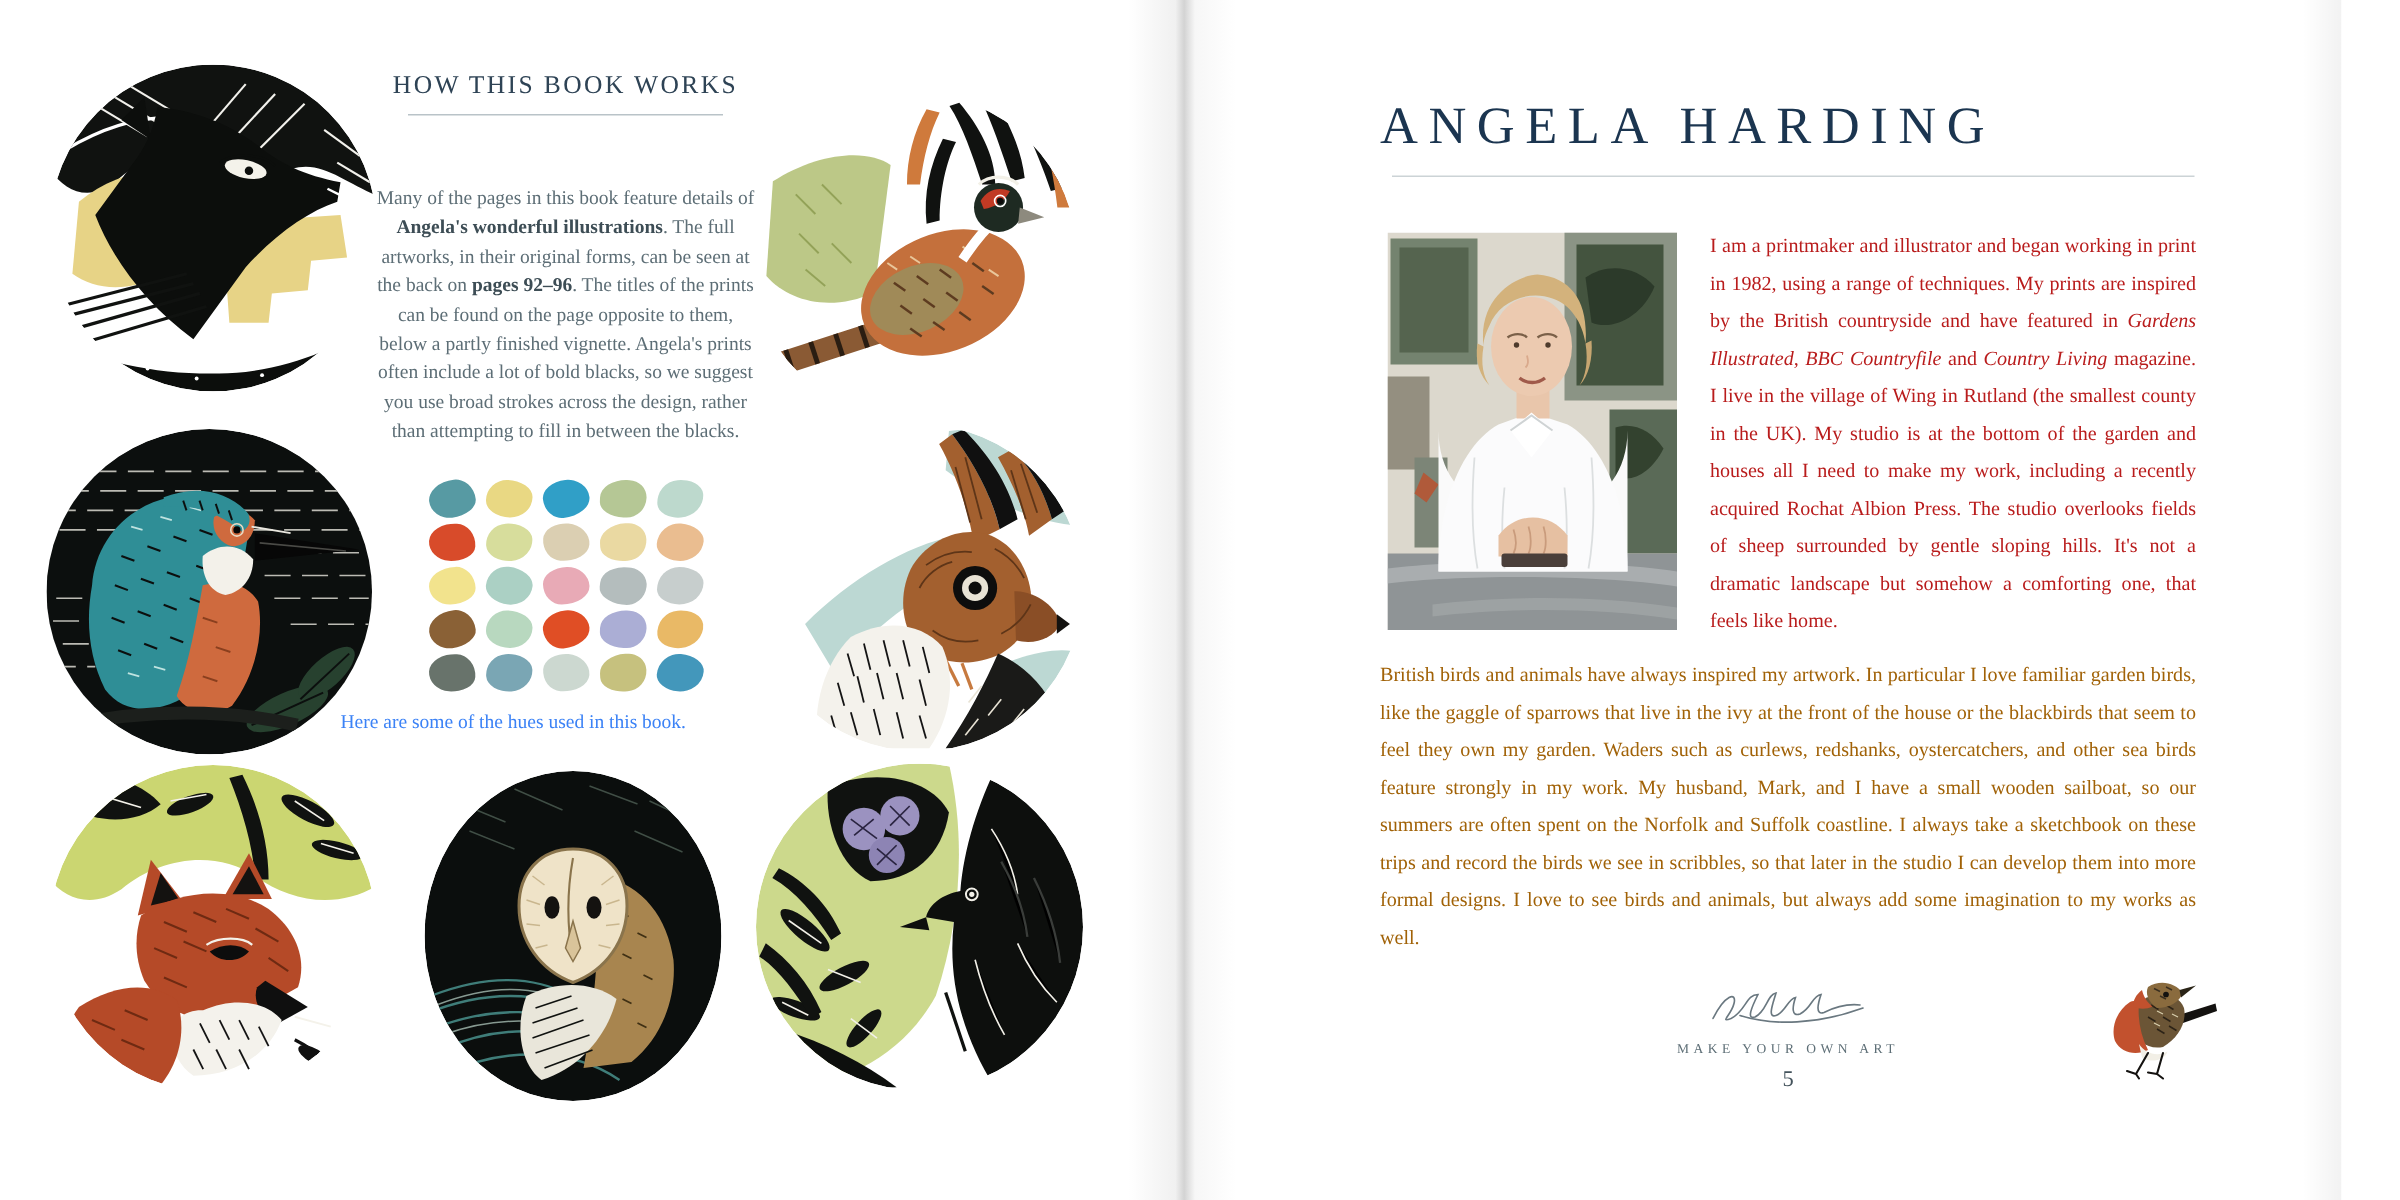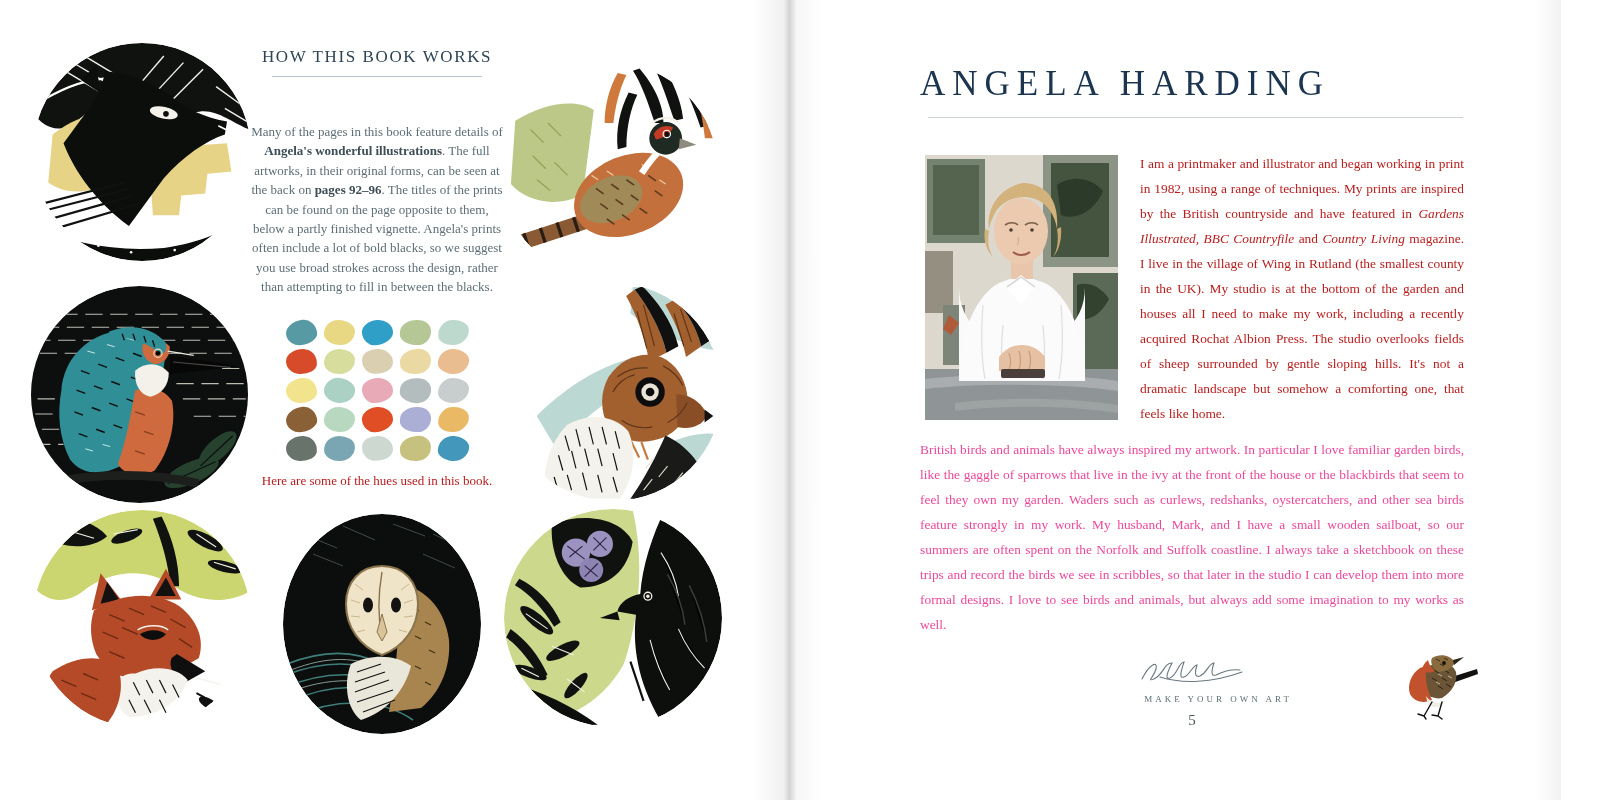--- a/index.html
+++ b/index.html
@@ -15,36 +15,36 @@
   .lp-title{position:absolute;left:257px;top:47px;width:240px;text-align:center;
             font-size:17px;letter-spacing:1.6px;color:#2e4355;font-weight:500;}
   .lp-rule{position:absolute;left:272px;top:76px;width:210px;height:1px;background:#b9c3c8;}
   .lp-para{position:absolute;left:251px;top:93px;width:252px;text-align:center;
            font-size:13px;line-height:19.4px;color:#5d6e76;margin-top:29px;}
   .seg-b{font-weight:700;color:#3d4d55;}
   .seg-i{font-style:italic;}
   .swatch-grid{position:absolute;left:286px;top:320px;display:grid;
                grid-template-columns:repeat(5,38px);grid-auto-rows:29px;}
   .swatch{width:31px;height:25px;}
-  .lp-caption{position:absolute;left:227px;top:471px;width:300px;text-align:center;
-              font-size:13px;line-height:20px;color:#b91c1c;}
+  .lp-caption{position:absolute;left:227px;top:471px;width:300px;text-align:left;
+              font-size:13px;line-height:20px;color:#3b82f6;}
   .circ{position:absolute;border-radius:50%;overflow:hidden;}
   .circ svg{display:block;width:100%;height:100%;}
   
   .rp-title{position:absolute;left:920px;top:64px;width:543px;text-align:left;
             font-size:35px;letter-spacing:7px;color:#1b3550;font-weight:500;}
   .rp-rule{position:absolute;left:928px;top:117px;width:535px;height:1px;background:#ccd3d6;}
   .photo{position:absolute;left:925px;top:155px;width:193px;height:265px;}
   .photo svg{display:block;width:100%;height:100%;}
   .bio1{position:absolute;left:1140px;top:151px;width:324px;font-size:13.4px;
         line-height:25px;color:#b91c1c;text-align:justify;}
   .bio2{position:absolute;left:920px;top:437px;width:544px;font-size:13.4px;
-        line-height:25px;color:#ec4899;text-align:justify;}
+        line-height:25px;color:#a16207;text-align:justify;}
   .sig{position:absolute;left:1134px;top:653px;width:116px;height:38px;}
-  .tagline{position:absolute;left:1092px;top:694px;width:200px;text-align:right;
+  .tagline{position:absolute;left:1092px;top:694px;width:200px;text-align:center;
            font-size:9px;letter-spacing:3px;color:#5d6e76;}
   .pagenum{position:absolute;left:1092px;top:712px;width:200px;text-align:center;
            font-size:15px;color:#44535c;}
   .robin{position:absolute;left:1398px;top:650px;width:82px;height:70px;}
 </style>
 </head>
 <body>
 
 <div class="stage">
 

